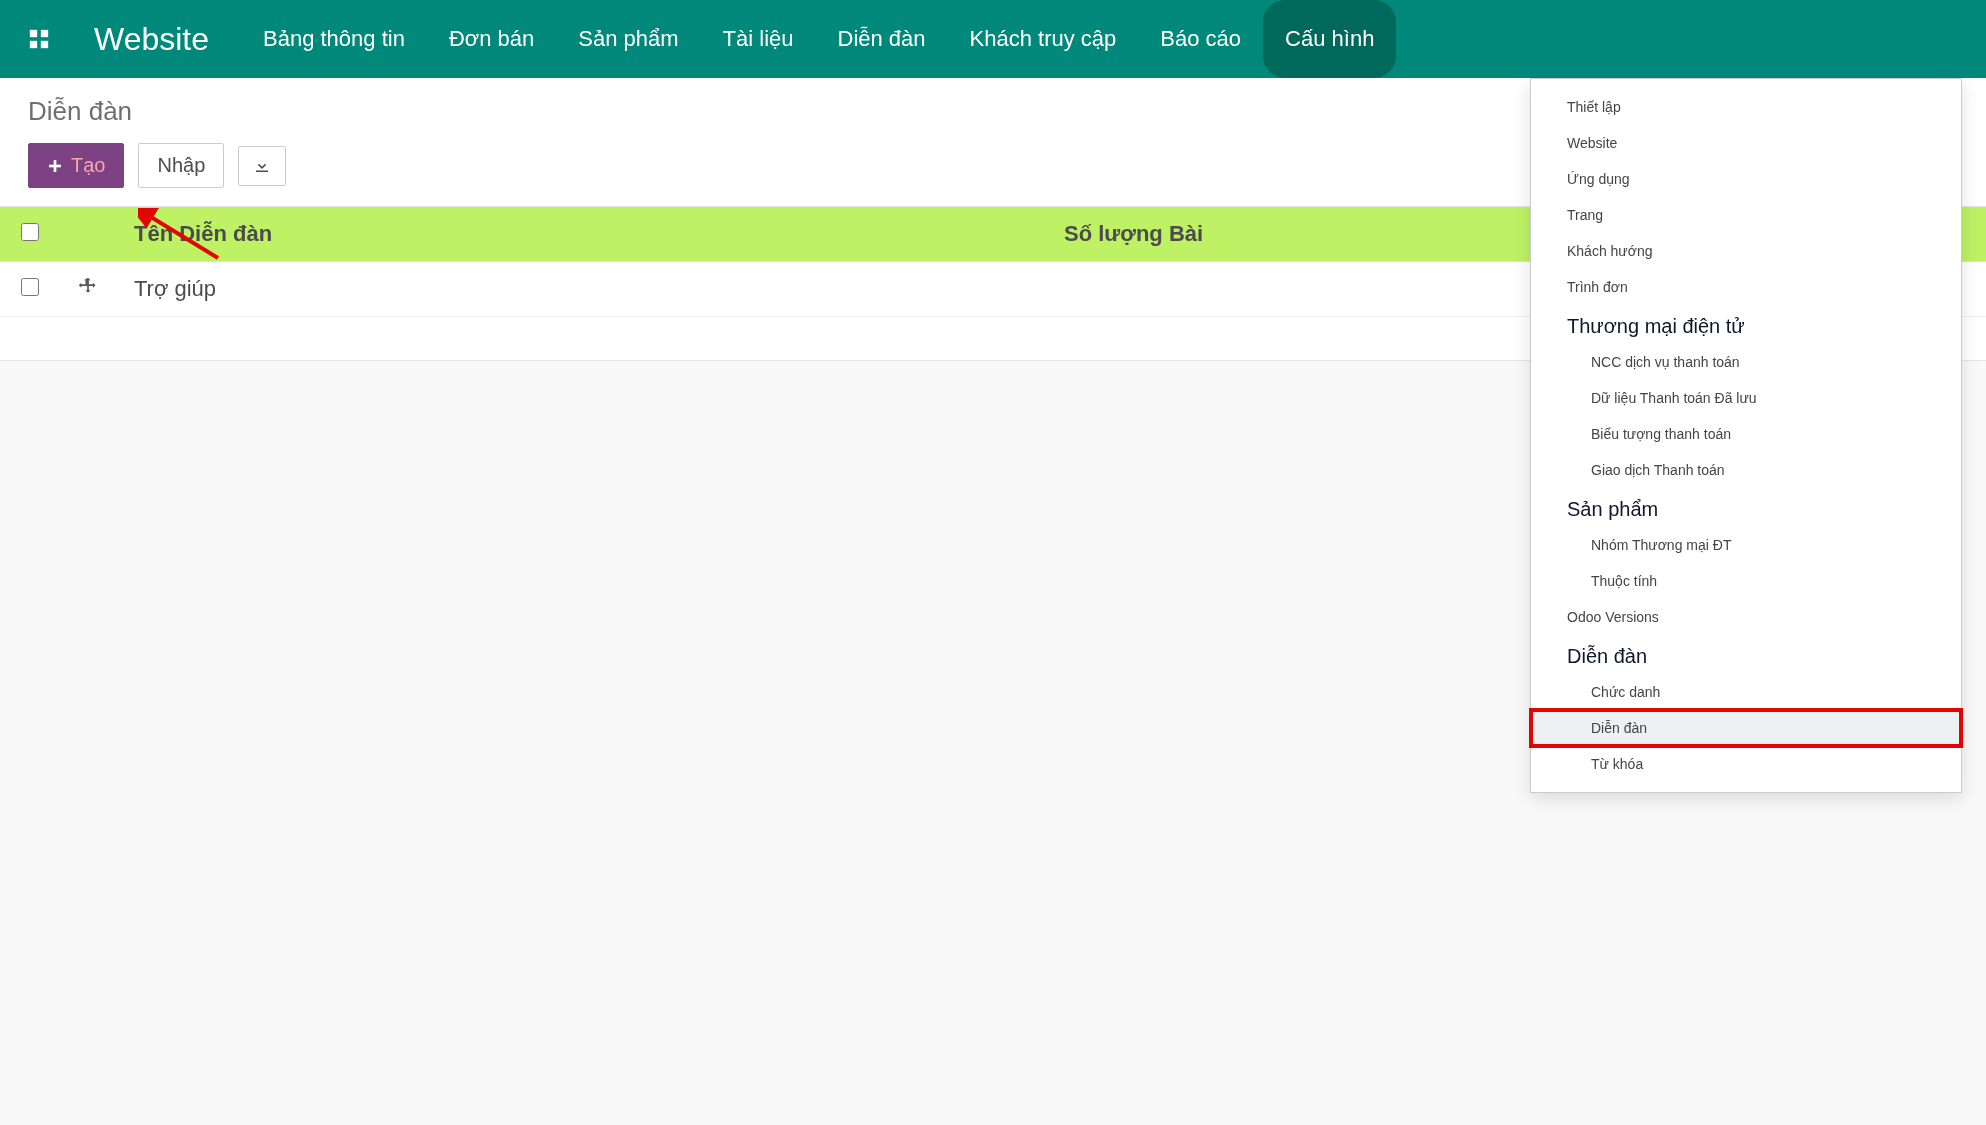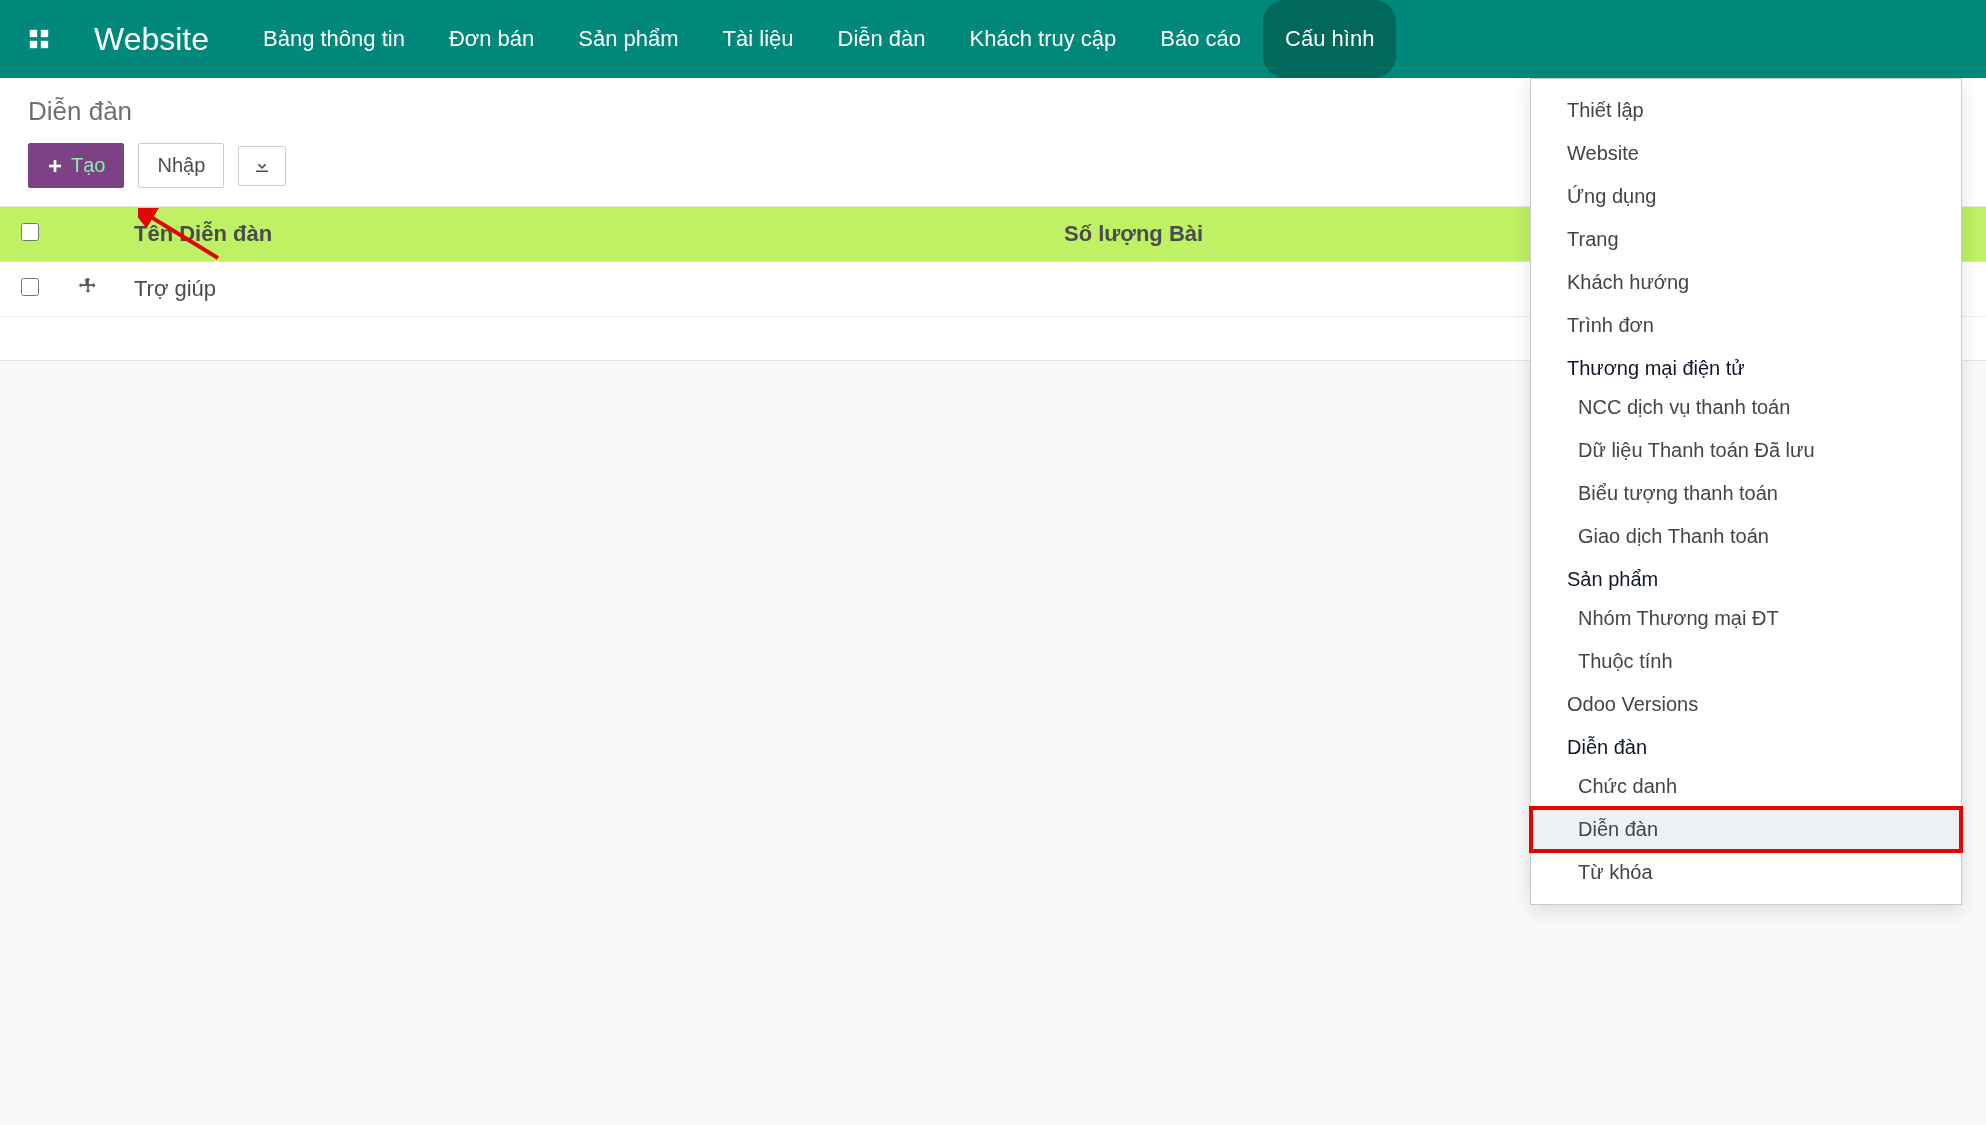--- a/index.html
+++ b/index.html
@@ -76,21 +76,21 @@
     background: #fff;
     color: #4c4c4c;
     padding: 10px 18px;
     font-size: 20px;
     cursor: pointer;
     border-radius: 2px;
   }
   .btn.primary {
     background: #7c4283;
     border-color: #7c4283;
-    color: #86efac;
+    color: #fca5a5;
   }
   .btn.icon-only { padding: 10px 14px; color:#4c4c4c;}
 
   .cb-right {
     display: flex;
     flex-direction: column;
     align-items: flex-start;
     gap: 18px;
   }
   .cb-right .search {
@@ -145,25 +145,25 @@
     left: 1530px;
     width: 432px;
     background: #fff;
     border: 1px solid #ccc;
     box-shadow: 0 6px 18px rgba(0,0,0,.12);
     padding: 10px 0;
     z-index: 50;
   }
   .dropdown .dd-item {
     padding: 10px 36px;
-    font-size: 20px;
+    font-size: 14px;
     color: #444;
     cursor: pointer;
   }
-  .dropdown .dd-item.sub { padding-left: 47px; }
+  .dropdown .dd-item.sub { padding-left: 60px; }
   .dropdown .dd-header {
     padding: 10px 36px 6px;
     font-size: 20px;
     color: #0f172a;
     cursor: default;
   }
   .dropdown .dd-item.highlight {
     background: #eef1f3;
     outline: 4px solid #e10600;
     outline-offset: -2px;

